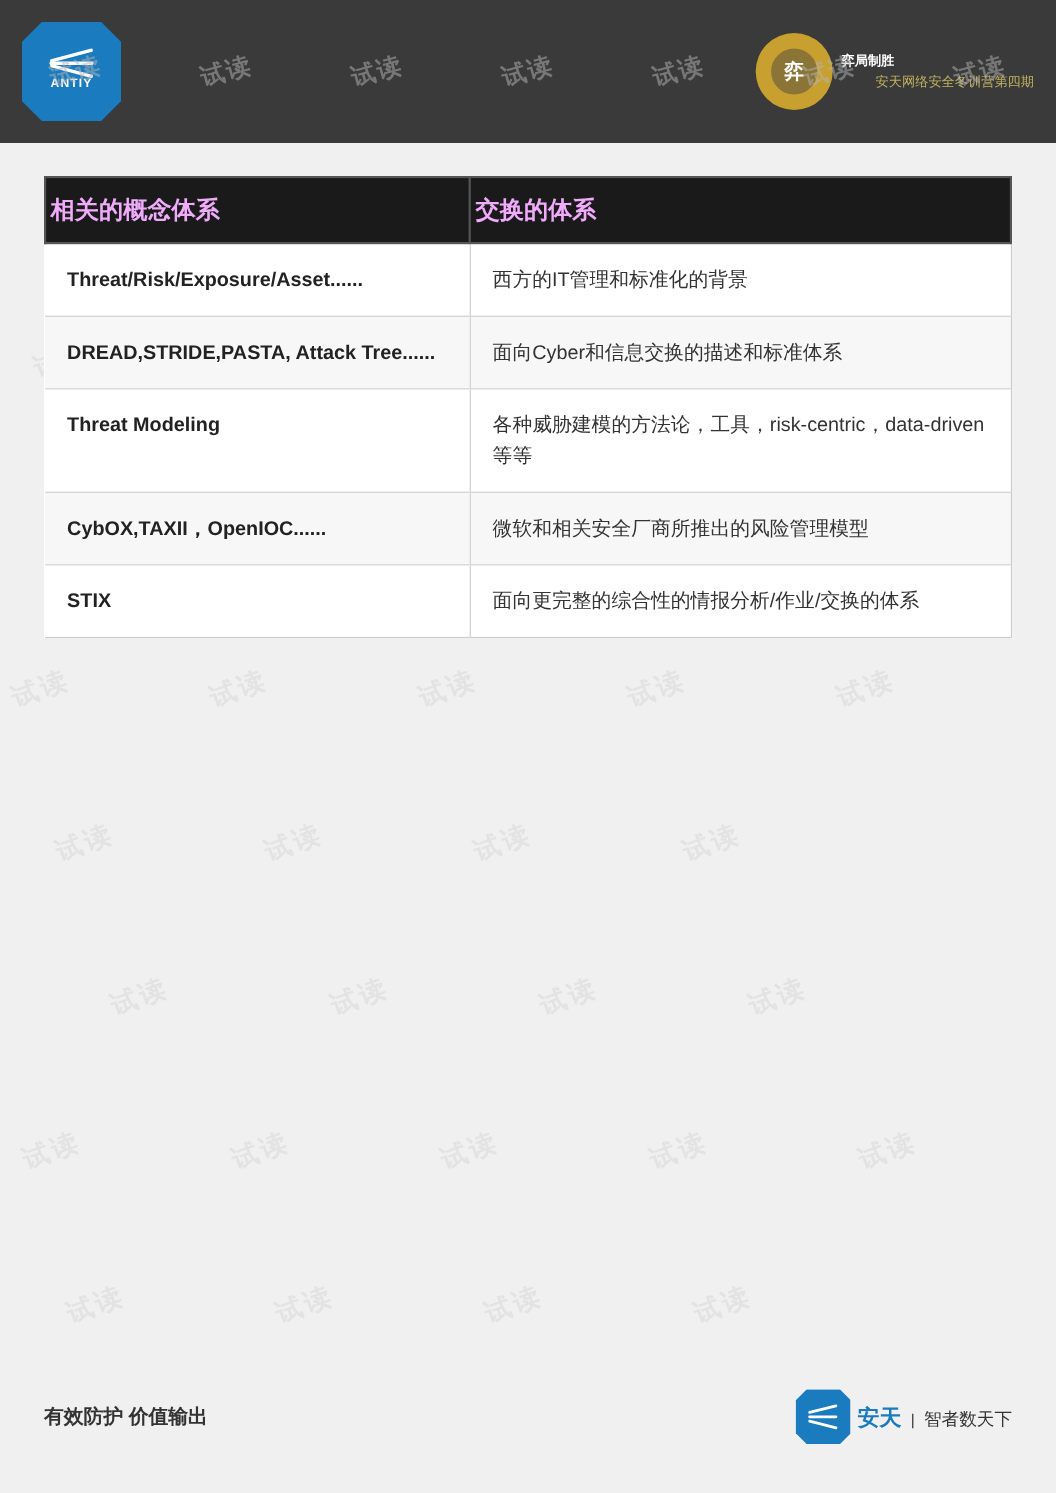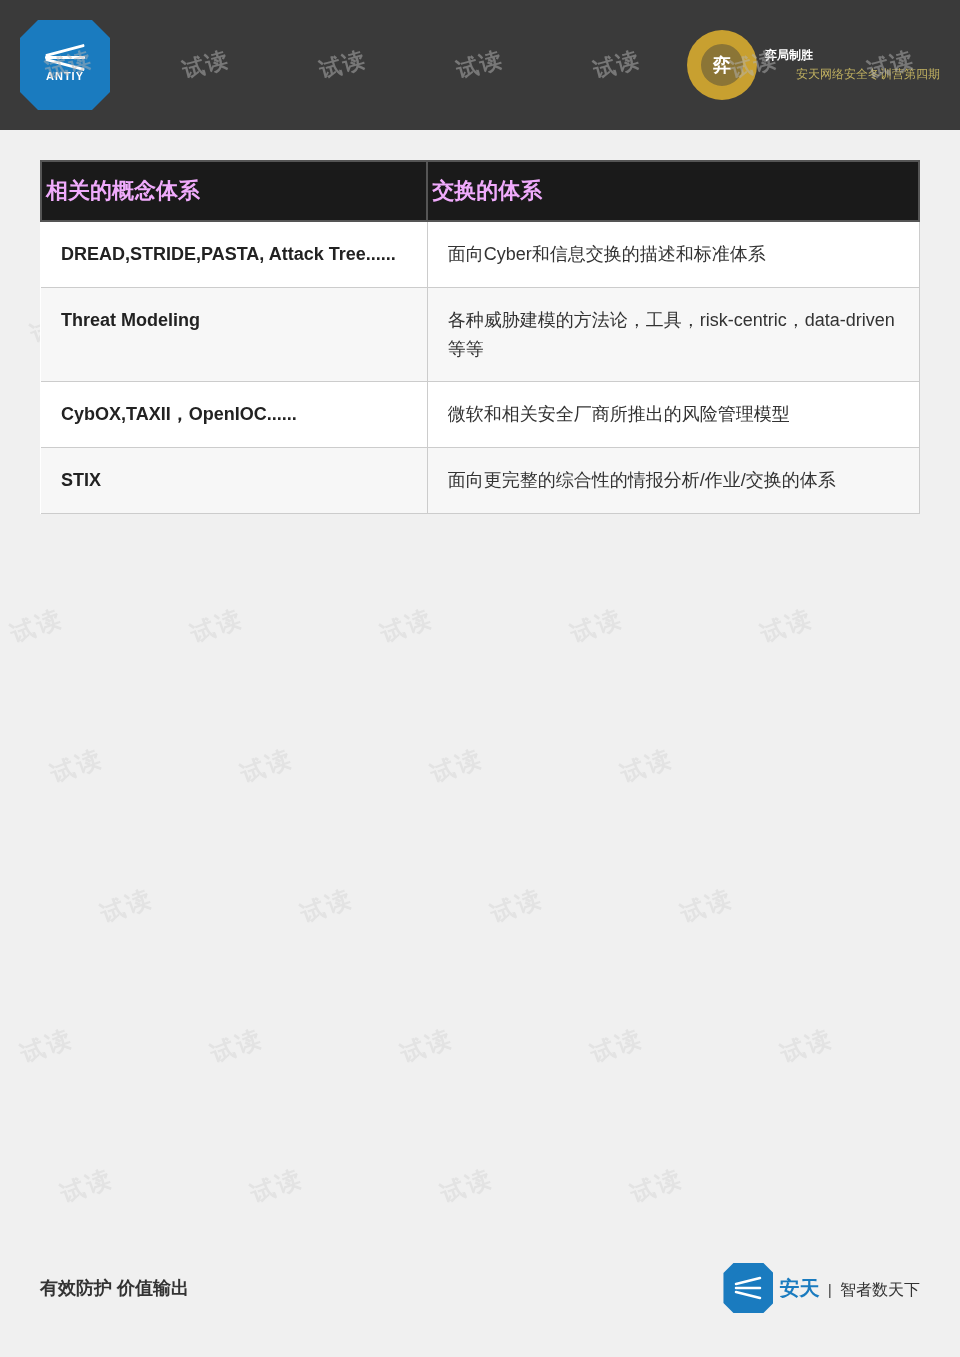--- a/index.html
+++ b/index.html
@@ -300,20 +300,24 @@
 
 <div class="main-content">
   <table class="concept-table">
     <thead>
       <tr>
         <th>相关的概念体系</th>
         <th>交换的体系</th>
       </tr>
     </thead>
     <tbody id="table-body">
+    <tr>
+          <td>Threat/Risk/Exposure/Asset......</td>
+          <td>西方的IT管理和标准化的背景</td>
+        </tr>
         <tr>
           <td>DREAD,STRIDE,PASTA, Attack Tree......</td>
           <td>面向Cyber和信息交换的描述和标准体系</td>
         </tr>
         <tr>
           <td>Threat Modeling</td>
           <td>各种威胁建模的方法论，工具，risk-centric，data-driven等等</td>
         </tr>
         <tr>
           <td>CybOX,TAXII，OpenIOC......</td>

